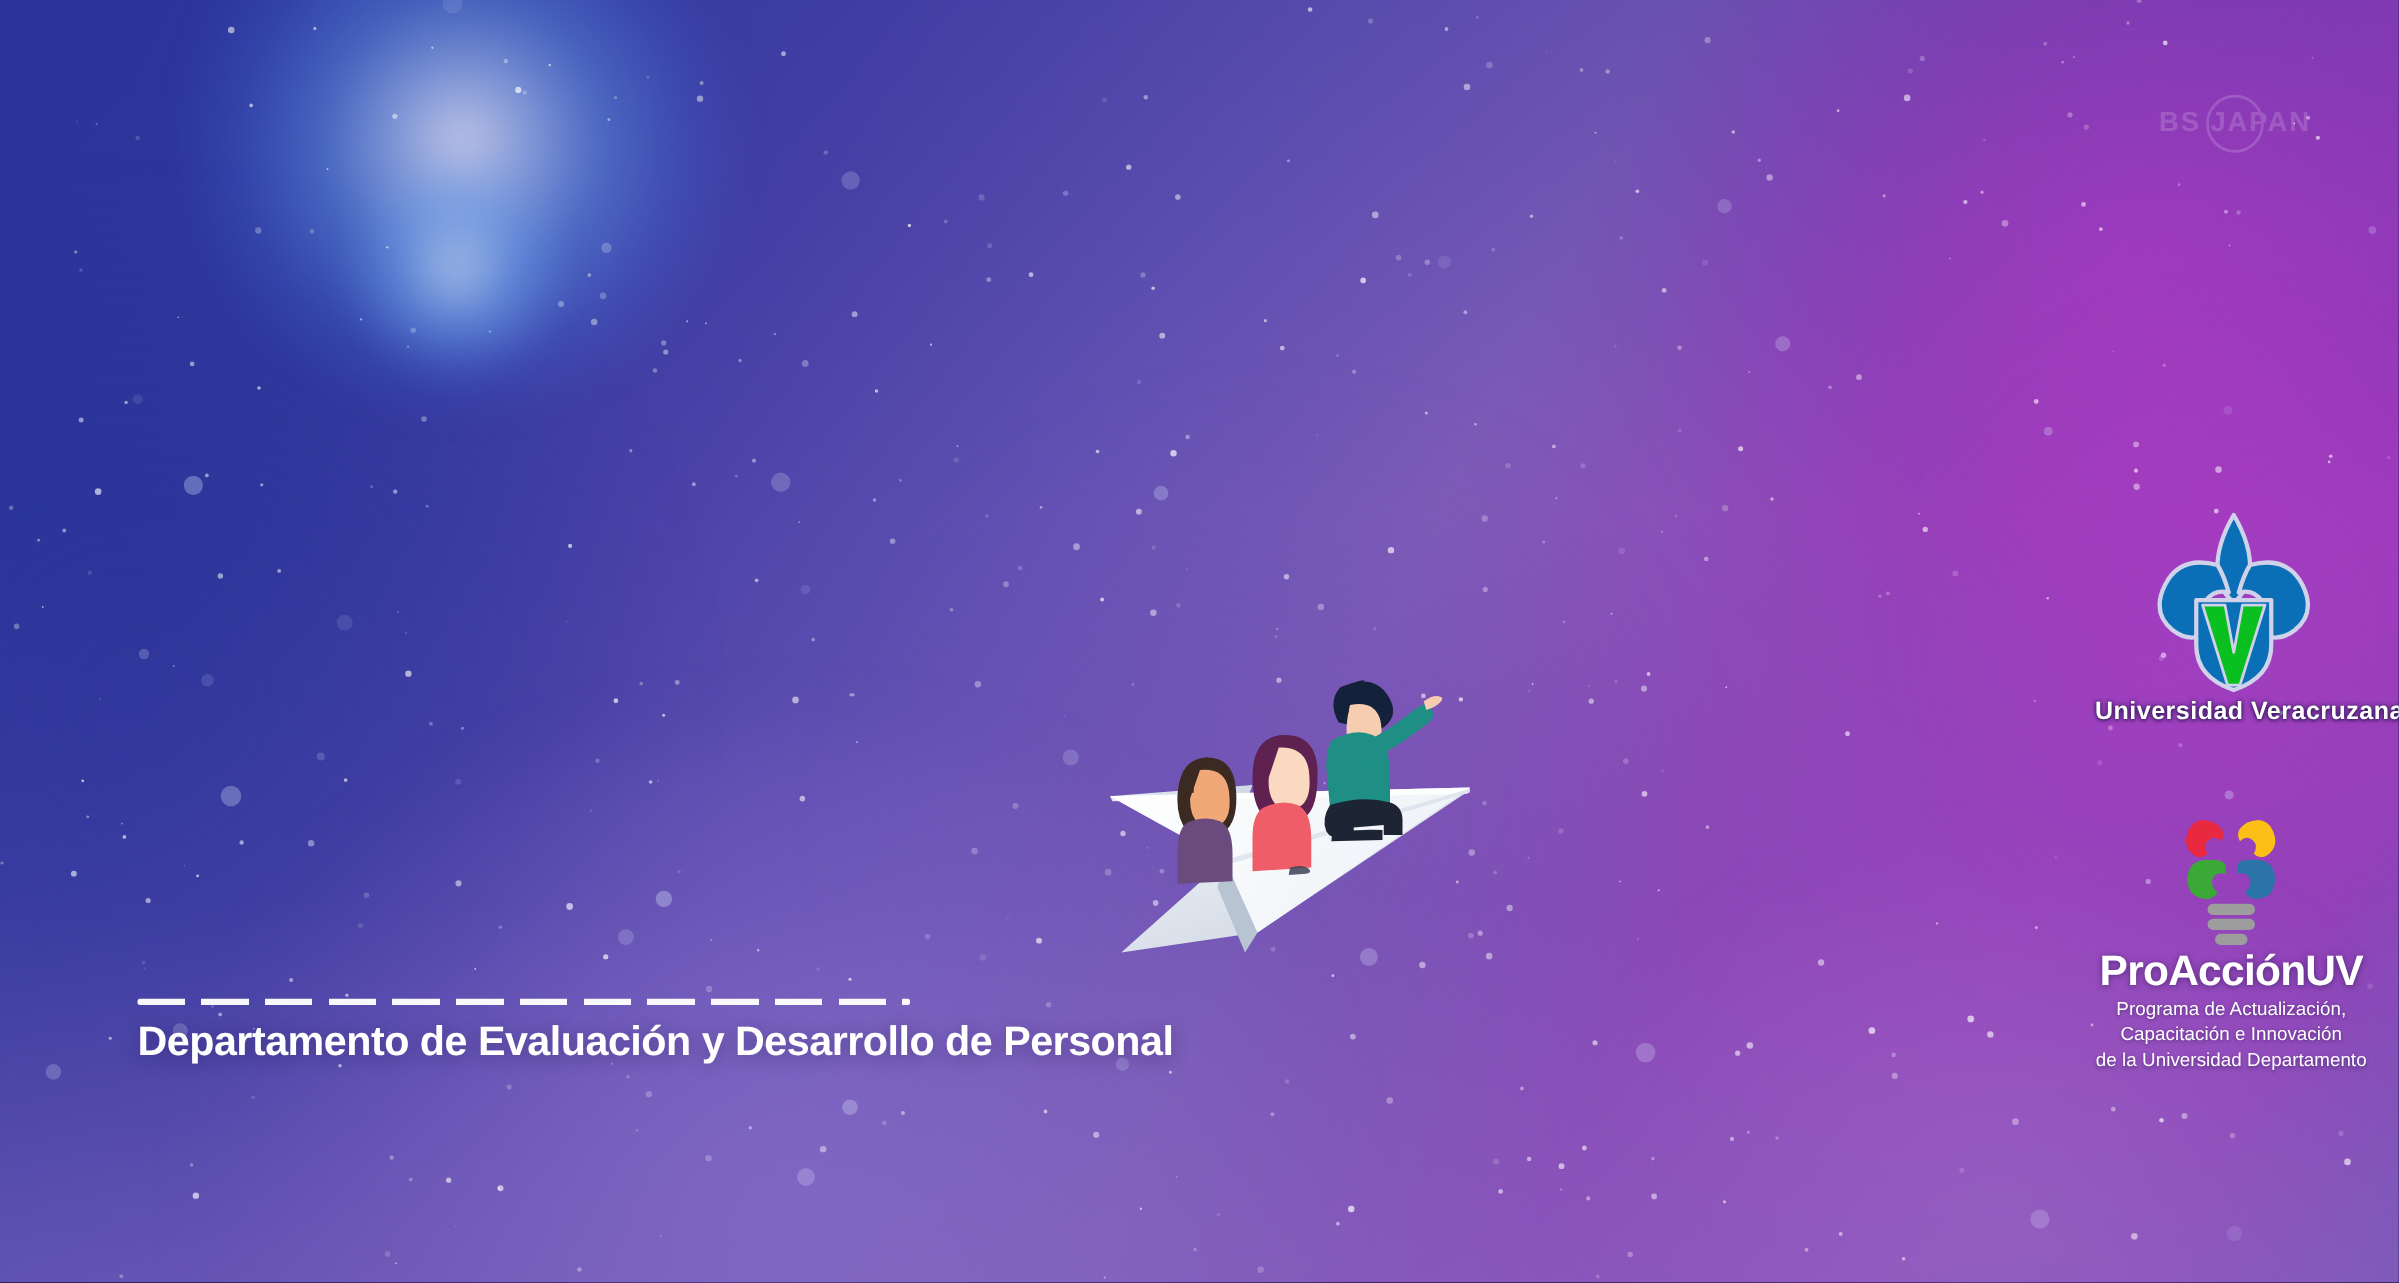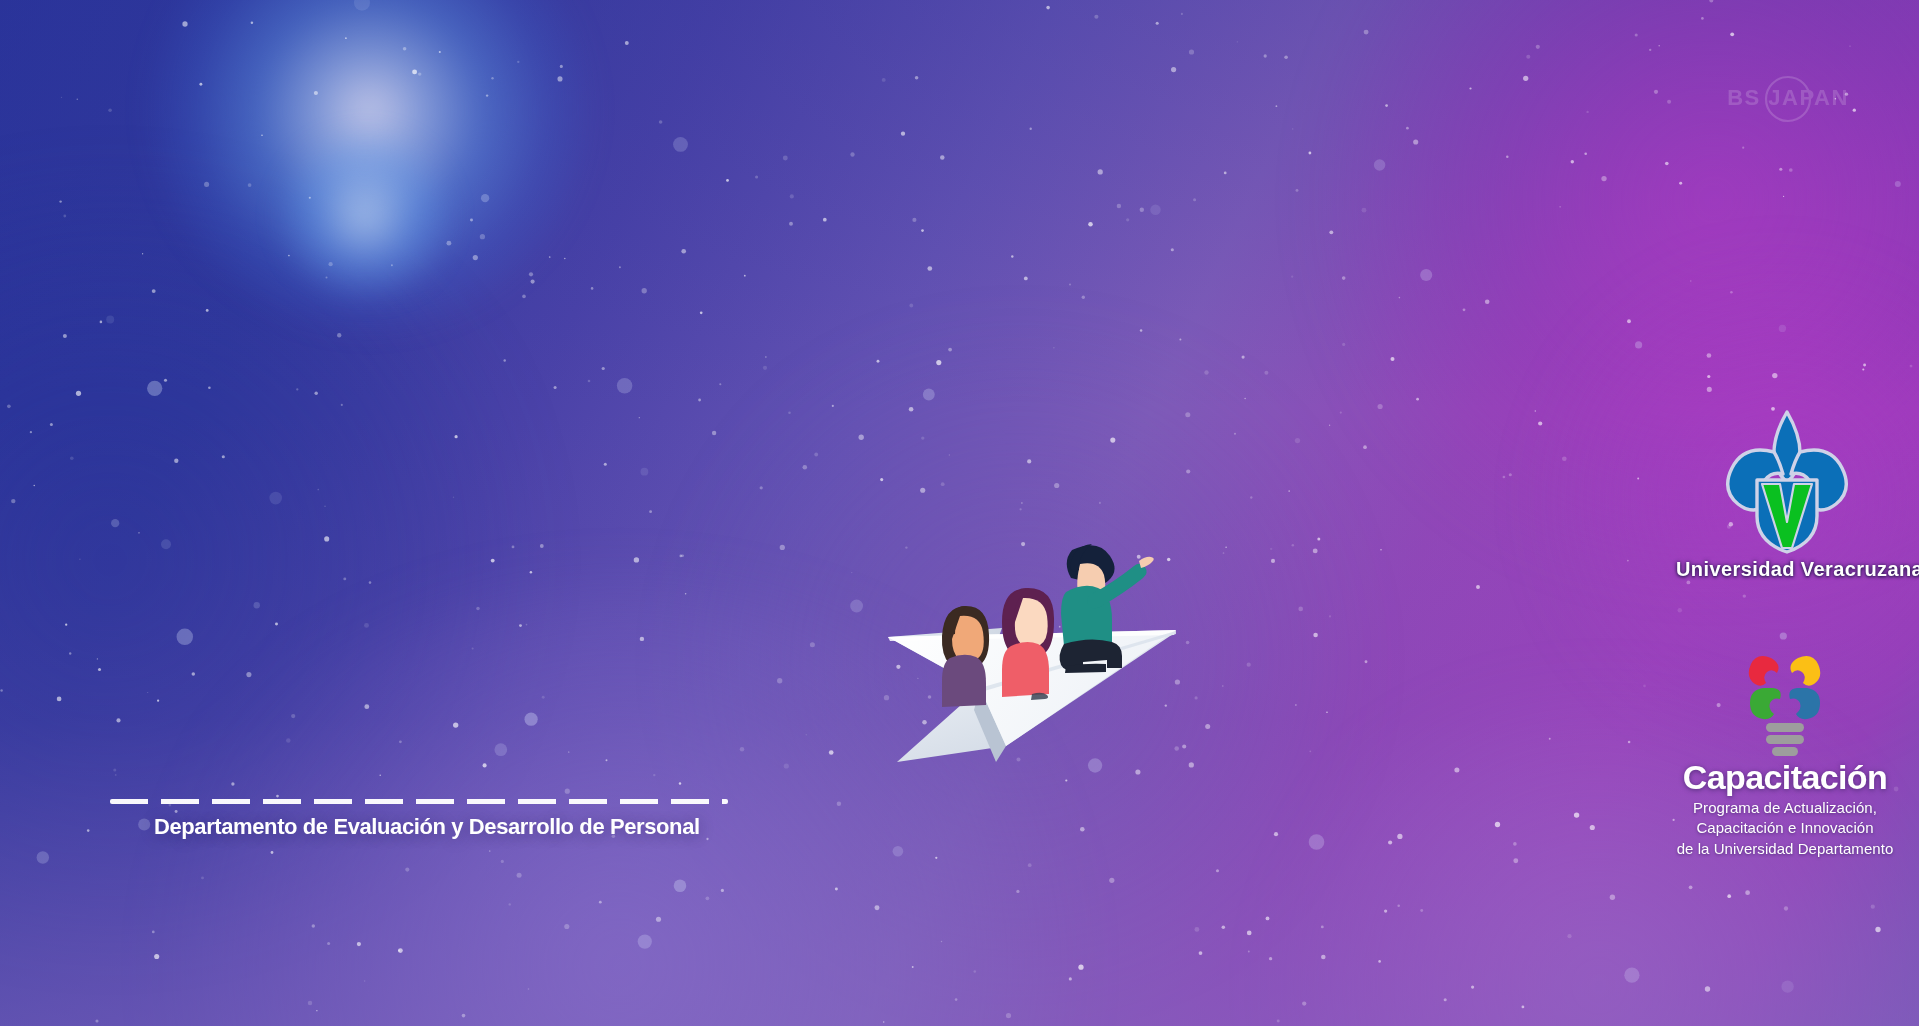--- a/index.html
+++ b/index.html
@@ -147,26 +147,25 @@
       to right,
       #ffffff 0px, #ffffff 38px,
       rgba(255,255,255,0) 38px, rgba(255,255,255,0) 51px);
     border-radius:2px;
     opacity:.96;
   }
   .caption{
     position:absolute;
     left:110px; top:814px;
     color:#ffffff;
-    font-size:22px;
+    font-size:33px;
     font-weight:700;
     letter-spacing:-0.4px;
     white-space:nowrap;
     text-shadow:0 2px 14px rgba(30,20,70,0.35);
-    margin-left:44px;
   }
 
   
   .plane-wrap{
     position:absolute;
     left:884px; top:540px;
     width:310px; height:230px;
   }
 
   
@@ -779,18 +778,18 @@
       <path d="M59 10 q14 -6 20 6 q6 13 -4 20 q-6 4 -11 -1 q4 -7 -1 -11 q-5 -4 -10 1 q-5 -9 6 -15 Z" fill="#fbbf15"></path>
 
       <path d="M24 40 q-13 2 -13 15 q0 14 13 16 q8 1 11 -5 q-6 -5 -4 -11 q3 -6 10 -4 q3 -10 -7 -11 Z" fill="#3aa935"></path>
 
       <path d="M68 40 q13 2 13 15 q0 14 -13 16 q-8 1 -11 -5 q6 -5 4 -11 q-3 -6 -10 -4 q-3 -10 7 -11 Z" fill="#2b74a8"></path>
 
       <rect x="27" y="75" width="38" height="9" rx="4.5" fill="#9d9d9d"></rect>
       <rect x="27" y="87" width="38" height="9" rx="4.5" fill="#9d9d9d"></rect>
       <rect x="33" y="99" width="26" height="9" rx="4.5" fill="#9d9d9d"></rect>
     </svg>
-    <div class="pa-name">Capacitación</div>
+    <div class="pa-name">ProAcciónUV</div>
     <div class="pa-sub">Programa de Actualización, Capacitación e Innovación</div>
     <div class="pa-sub">de la Universidad Departamento</div>
   </div>
 
 </div>
 
 </body></html>

